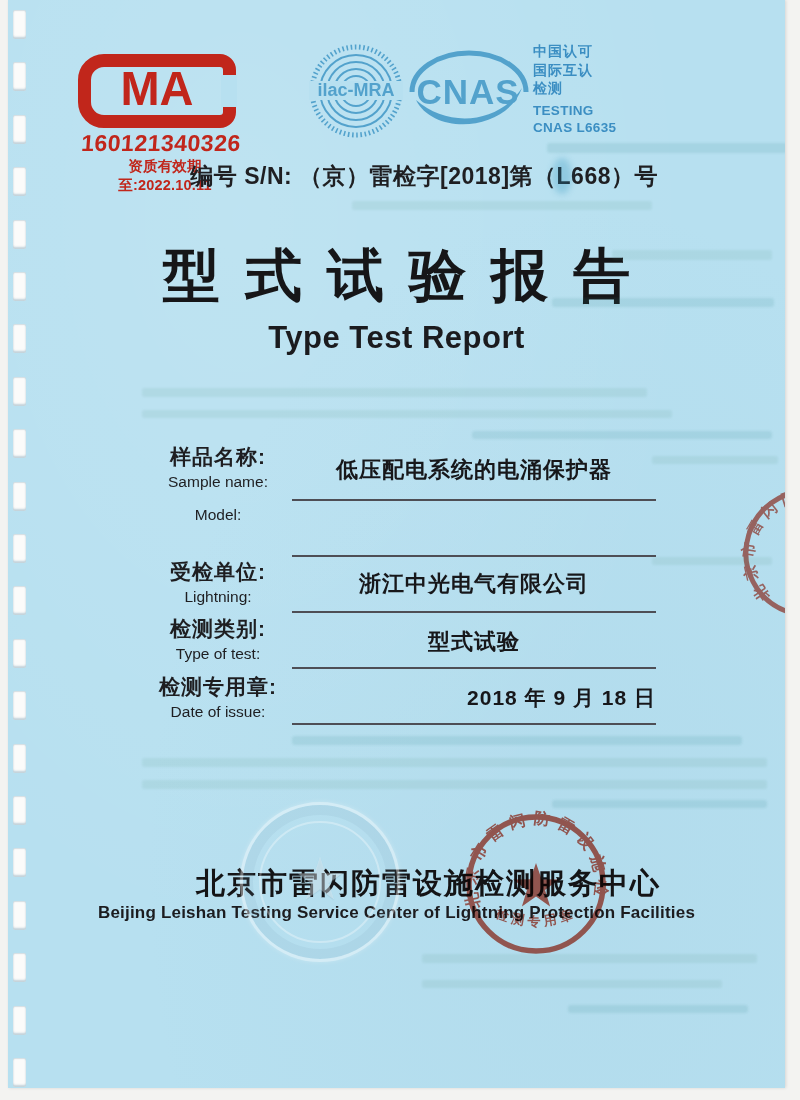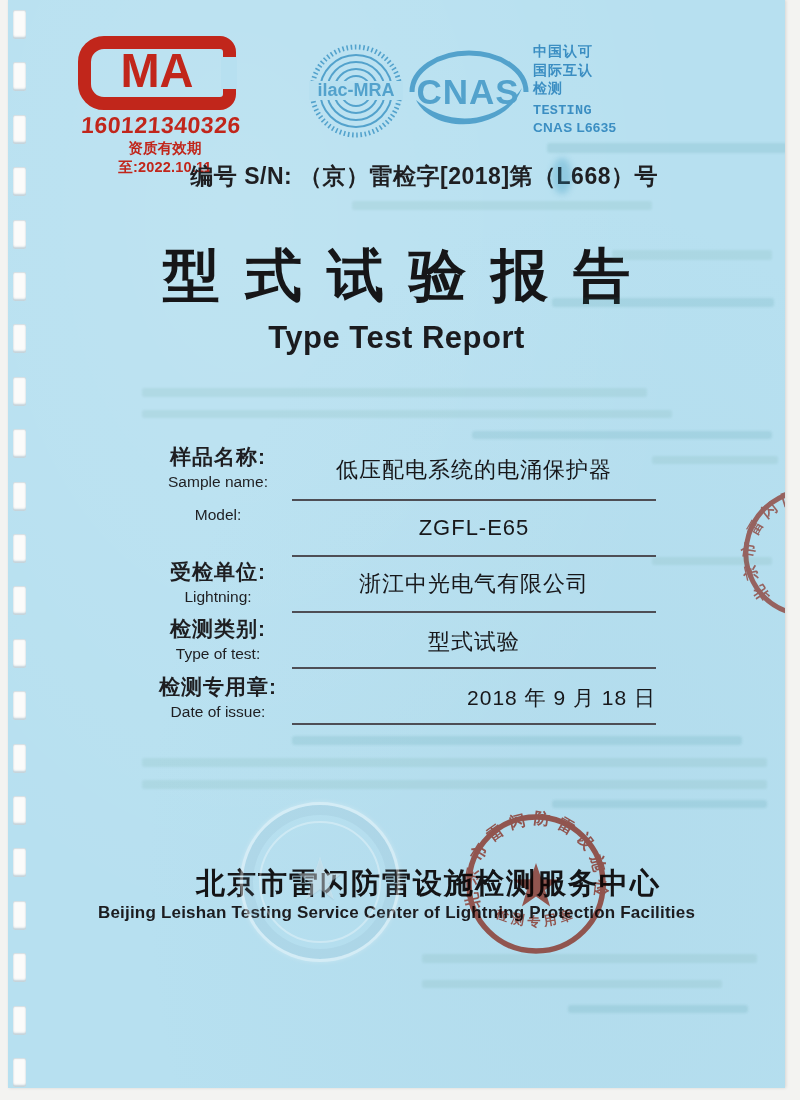--- a/index.html
+++ b/index.html
@@ -17,21 +17,21 @@
       radial-gradient(ellipse at 75% 80%, rgba(120,170,195,.08), rgba(0,0,0,0) 55%);
     overflow:hidden;
     box-shadow:1px 0 3px rgba(0,0,0,.12);
   }
   .hole {
     position:absolute; left:5px; width:13px; height:29px;
     background:#fbfbfa; border-radius:2px;
     box-shadow:inset 0 -2px 2px rgba(140,170,185,.5), inset 0 1px 1px rgba(140,170,185,.35);
   }
   
-  .cma { position:absolute; left:70px; top:36px; width:175px; color:#c1261b; }
+  .cma { position:absolute; left:70px; top:54px; width:175px; color:#c1261b; }
   .cma-logo { position:relative; width:158px; height:74px; }
   .cma-c { position:absolute; inset:0; border:13px solid #c1261b; border-radius:26px 16px 16px 26px; }
   .cma-gap { position:absolute; right:-1px; top:21px; height:32px; width:16px; background:#b7e0f0; }
   .cma-ma {
     position:absolute; left:28px; top:6px; width:102px; text-align:center;
     font-size:47px; font-weight:bold; letter-spacing:0px; color:#c1261b;
     font-family:"Liberation Sans",sans-serif; transform:scaleY(1.04);
   }
   .cma-number {
     margin-top:2px; margin-left:2px; width:162px; text-align:center;
@@ -42,21 +42,21 @@
     font-size:14.5px; font-weight:bold; letter-spacing:.2px;
   }
   
   .stamp-blue { position:absolute; opacity:.82; }
   .accred {
     position:absolute; left:525px; top:42px; width:90px;
     color:#2e86be; font-weight:bold; opacity:.9;
   }
   .accred .cnl { font-size:14px; line-height:18.5px; letter-spacing:1px; }
   .accred .enl { font-size:13.5px; line-height:17px; letter-spacing:.3px; }
-  .accred .enl.first { margin-top:4px;font-family:Liberation Mono, monospace; }
+  .accred .enl.first { margin-top:4px; }
   
   .serial {
     position:absolute; left:180px; top:161px; width:470px; text-align:right;
     font-size:23px; font-weight:bold; color:#1f1f22; letter-spacing:.5px;
   }
   
   .title-cn {
     position:absolute; left:0; right:0; top:238px; text-align:center;
     font-family:"Liberation Serif","DejaVu Serif",serif;
     font-size:57px; font-weight:bold; color:#161618;
@@ -65,21 +65,21 @@
   .title-en {
     position:absolute; left:0; right:0; top:320px; text-align:center;
     font-size:31px; font-weight:bold; color:#1b1b1e; letter-spacing:.5px;
   }
   
   .f-label { position:absolute; left:124px; width:172px; text-align:center; color:#1e1e21; }
   .f-cn { font-size:21px; font-weight:bold; line-height:25px; letter-spacing:1px; }
   .f-en { font-size:15.5px; line-height:19px; margin-top:3px; }
   .f-value {
     position:absolute; left:284px; width:364px; text-align:center;
-    font-size:22px; font-weight:normal; color:#17171a; letter-spacing:1px;
+    font-size:22px; font-weight:bold; color:#17171a; letter-spacing:1px;
   }
   .f-line { position:absolute; left:284px; width:364px; height:2px; background:#4e4e55; }
   
   .org-cn {
     position:absolute; left:0; right:0; top:864px; padding-left:64px; text-align:center;
     font-size:29px; font-weight:bold; color:#141416; letter-spacing:2px;
   }
   .org-en {
     position:absolute; left:0; right:0; top:903px; text-align:center;
     font-size:17px; font-weight:600; color:#1c1c1f; letter-spacing:.2px;
@@ -161,21 +161,20 @@
   <div class="f-label" style="top:444px">
     <div class="f-cn">样品名称:</div>
     <div class="f-en">Sample name:</div>
   </div>
   <div class="f-value" style="top:455px">低压配电系统的电涌保护器</div>
   <div class="f-line" style="top:499px"></div>
 
   <div class="f-label" style="top:502px">
     <div class="f-en">Model:</div>
   </div>
-  <div class="f-value" style="top:515px">ZGFL-E65</div>
   <div class="f-line" style="top:555px"></div>
 
   <div class="f-label" style="top:559px">
     <div class="f-cn">受检单位:</div>
     <div class="f-en">Lightning:</div>
   </div>
   <div class="f-value" style="top:569px">浙江中光电气有限公司</div>
   <div class="f-line" style="top:611px"></div>
 
   <div class="f-label" style="top:616px">

